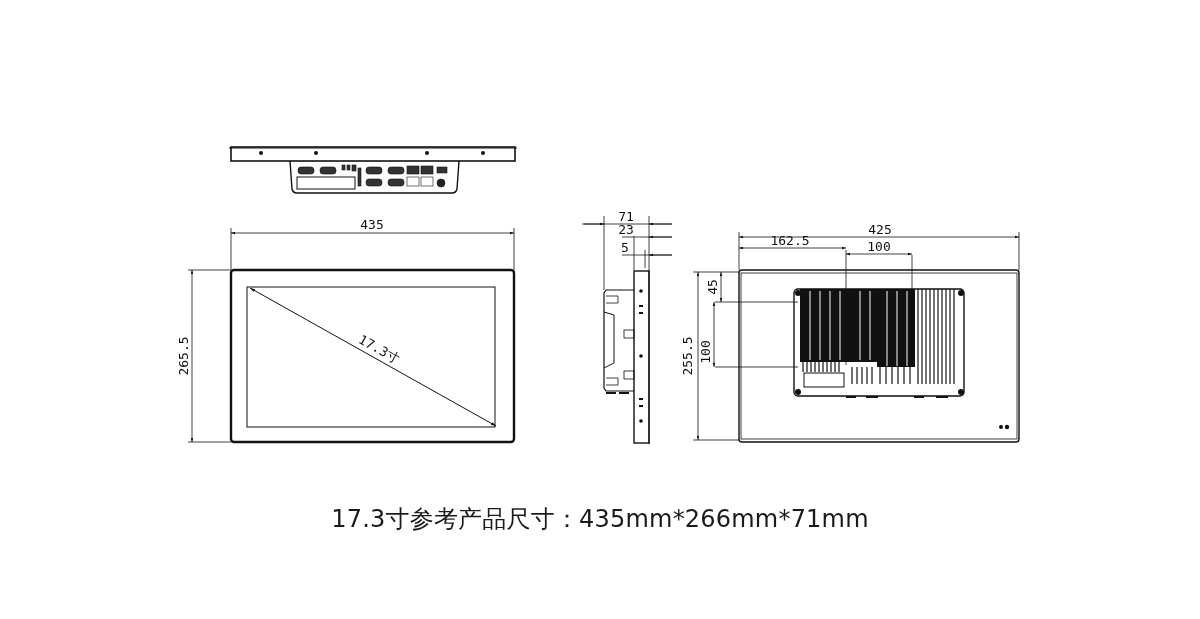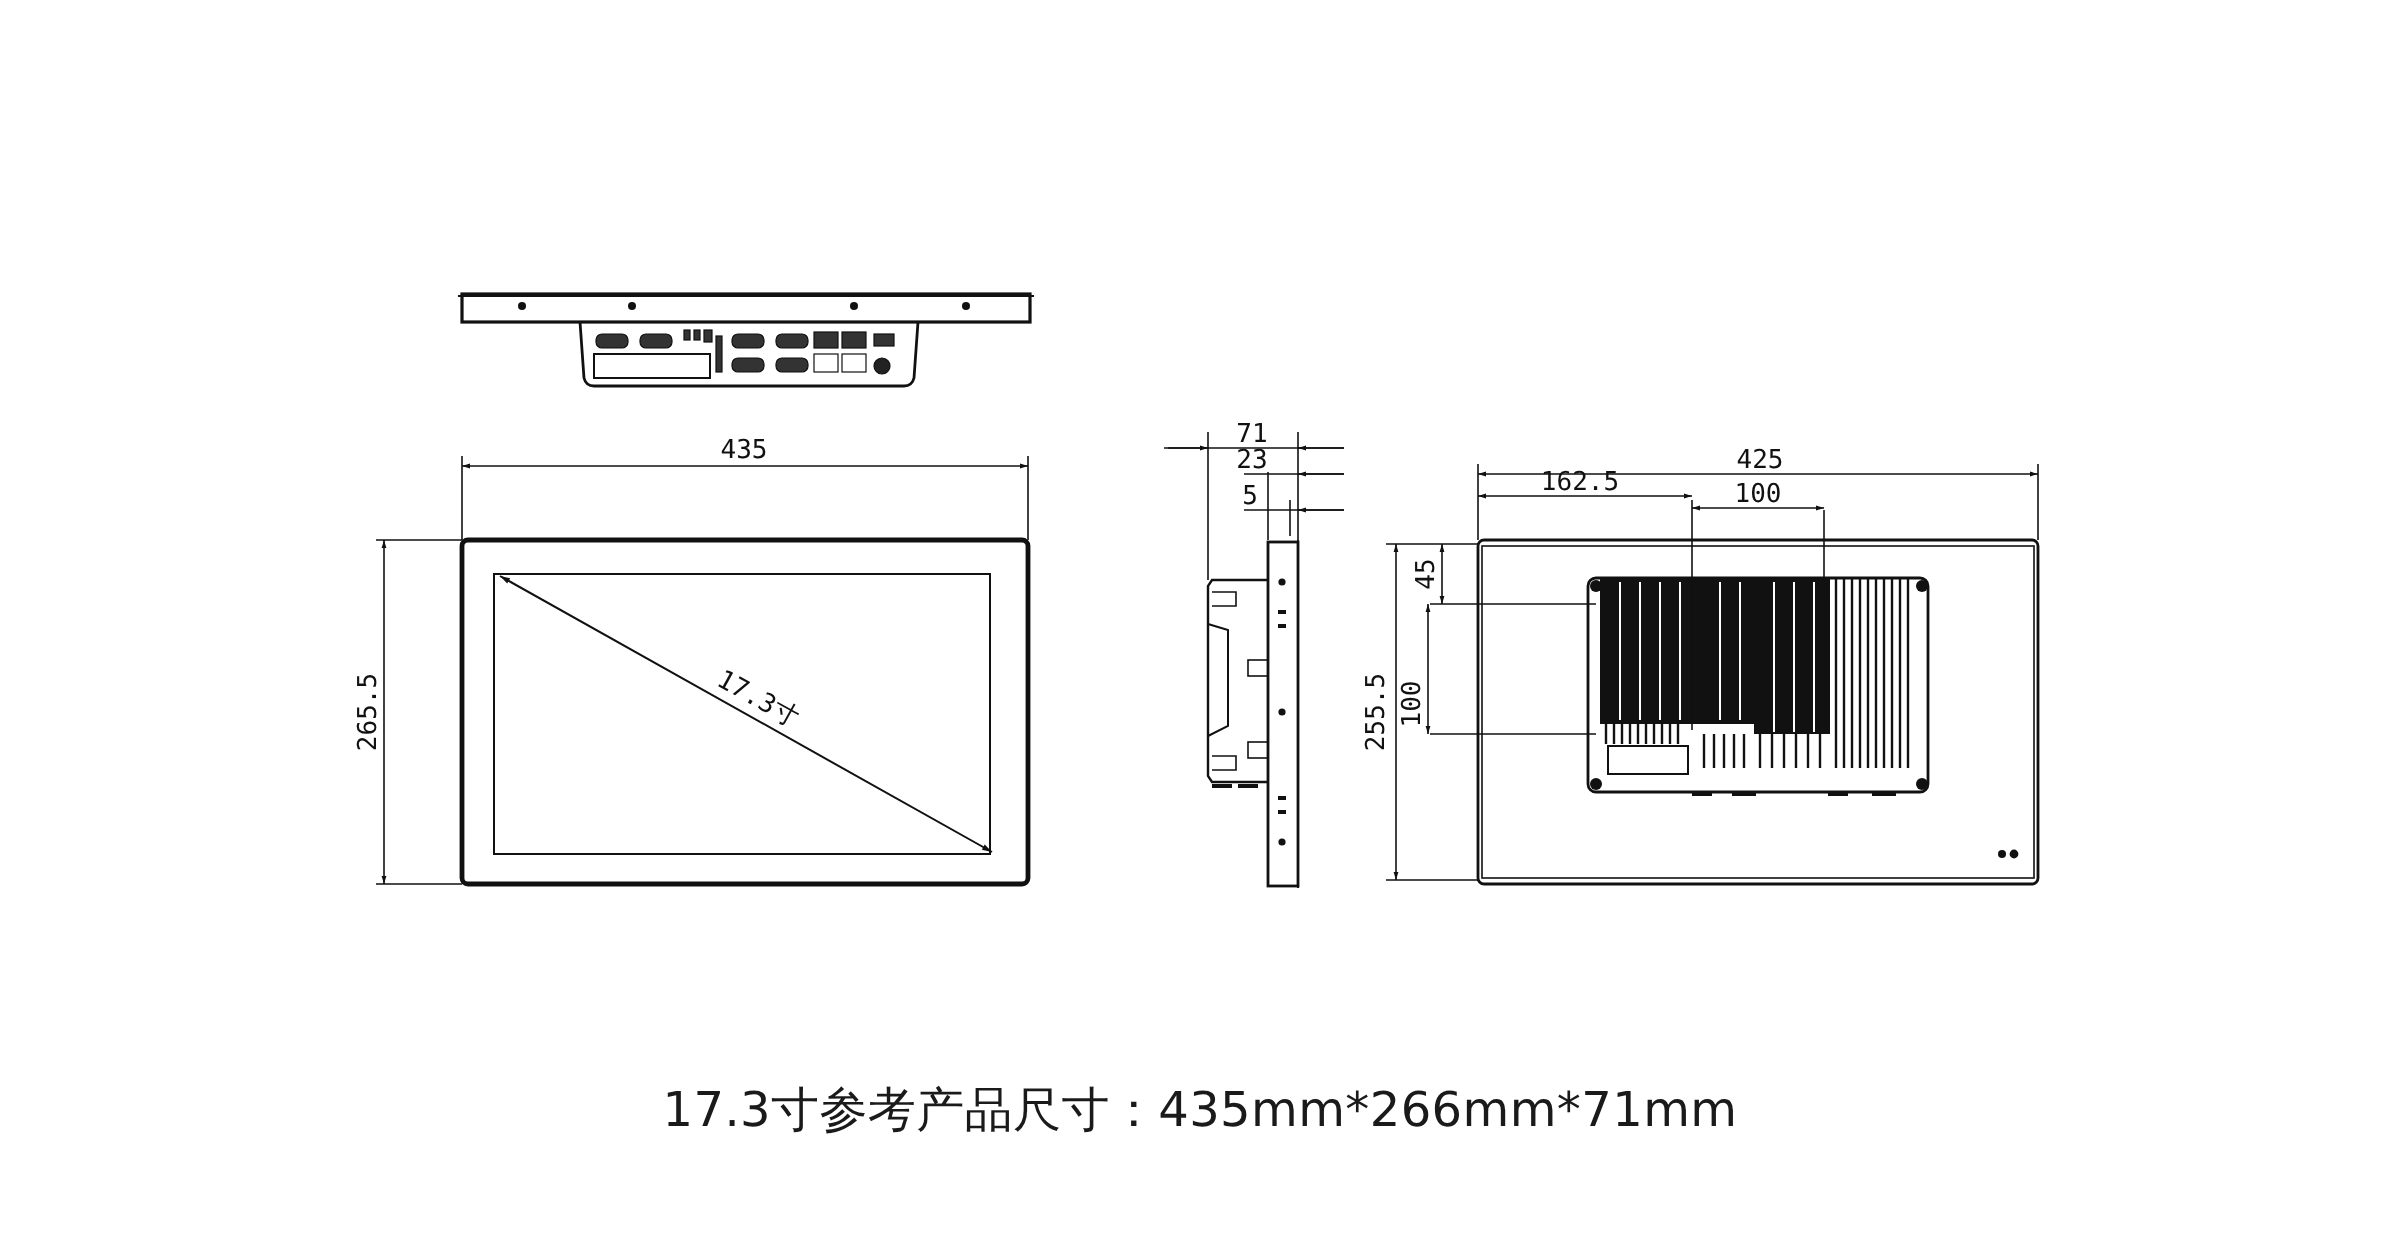--- a/index.html
+++ b/index.html
@@ -1,19 +1,19 @@
 <!DOCTYPE html>
 <html><head>
 <meta charset="utf-8">
 <style>
   html, body { margin:0; padding:0; background:#ffffff; }
   body { width:1200px; height:619px; position:relative; overflow:hidden; font-family:"DejaVu Sans", sans-serif; }
   #drawing { position:absolute; left:0; top:0; width:1200px; height:619px; }
   .dim { font-family:"DejaVu Sans Mono", monospace; font-size:13px; fill:#111; }
-  .caption { position:absolute; left:0; top:503px; width:1200px; text-align:center; font-size:24px; color:#1a1a1a; letter-spacing:0.2px; font-family:"DejaVu Sans", sans-serif;margin-top:36px; }
+  .caption { position:absolute; left:0; top:503px; width:1200px; text-align:center; font-size:24px; color:#1a1a1a; letter-spacing:0.2px; font-family:"DejaVu Sans", sans-serif; }
 </style>
 </head>
 <body>
 
 <svg id="drawing" viewBox="0 0 1200 619" xmlns="http://www.w3.org/2000/svg">
   <defs>
     <marker id="arr" viewBox="0 0 10 10" refX="10" refY="5" markerWidth="8" markerHeight="5" orient="auto-start-reverse">
       <path d="M0,2 L10,5 L0,8 z" fill="#111"></path>
     </marker>
   </defs>

